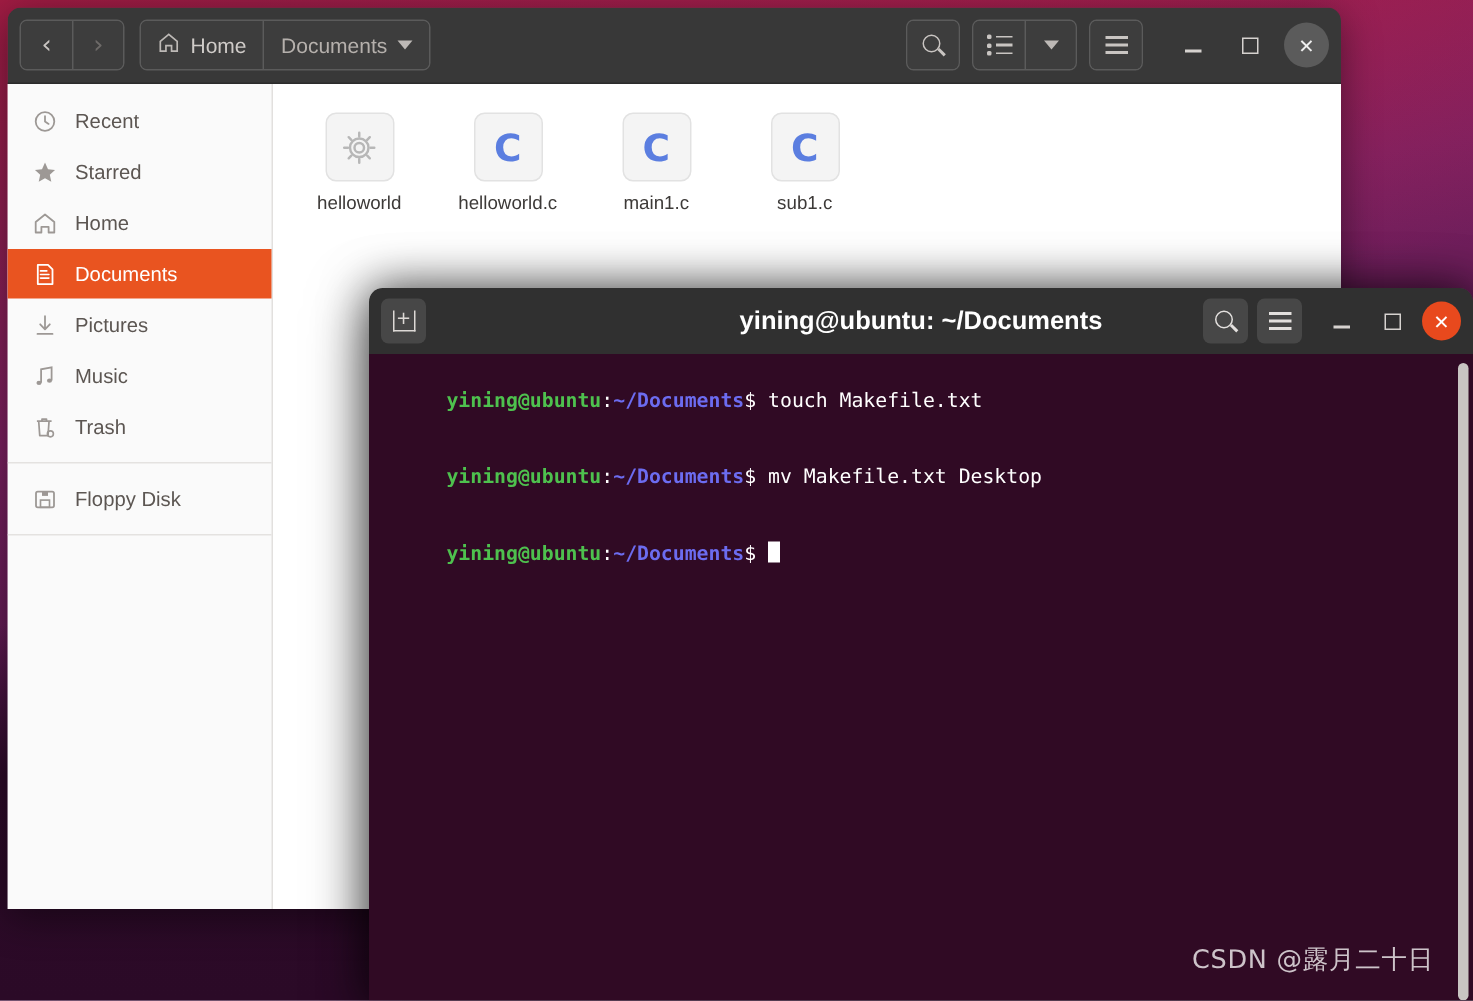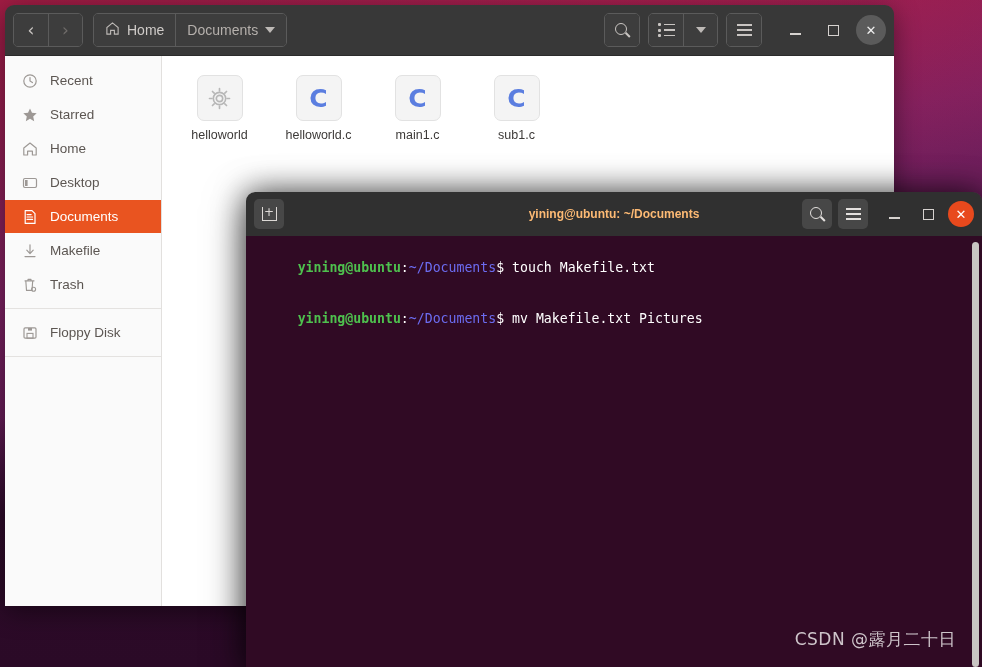--- a/index.html
+++ b/index.html
@@ -101,21 +101,21 @@
   .listicon .dot { width: 3px; height: 3px; background: currentColor; border-radius: 1px;}
   .listicon .bar { width: 11px; height: 1.6px; background: currentColor; }
   
   .burger { display: flex; flex-direction: column; gap: 3.2px; }
   .burger span { display: block; width: 15px; height: 1.7px; background: currentColor; }
 
   
   #fm-body { display: flex; height: calc(601px - 51px); background: #fafafa; }
 
   #sidebar {
-    width: 157px; background: #fafafa;
+    width: 177px; background: #fafafa;
     border-right: 1px solid #e2e0de;
     padding-top: 7px;
     flex-shrink: 0;
   }
   .side-item {
     display: flex; align-items: center;
     height: 33px; padding: 0 12px 0 16px;
     gap: 12px;
     color: #5c5652; font-size: 13.5px;
     cursor: default;
@@ -174,21 +174,21 @@
     padding: 0 8px; position: relative;
   }
   .tbtn {
     width: 30px; height: 30px; border-radius: 5px;
     background: #474747;
     display: flex; align-items: center; justify-content: center;
     color: #e3e0de;
   }
   #term-title {
     position: absolute; left: 0; right: 0; text-align: center;
-    font-size: 12px; font-weight: bold; color: #fdba74;
+    font-size: 17px; font-weight: bold; color: #ffffff;
     pointer-events: none;
   }
   .term-right { margin-left: auto; display: flex; align-items: center; gap: 6px; z-index: 2; }
   .term-ctrl {
     width: 28px; height: 28px; display: flex; align-items: center; justify-content: center;
     color: #e3e0de; border-radius: 50%;
   }
   .term-ctrl.close { background: #e8491d; color: #fff; font-size: 13px; width: 26px; height: 26px; }
   .newtab-glyph {
     width: 15px; height: 14px; position: relative;
@@ -203,21 +203,21 @@
     padding: 6px 0 0 2px;
     font-family: "DejaVu Sans Mono", monospace;
     font-size: 13.2px;
     line-height: 17px;
     position: relative;
     overflow: hidden;
   }
   .tline { white-space: pre; padding-left: 2px; }
   .c-user { color: #4ec14e; font-weight: bold; margin-top: 11px; }
   .c-sep  { color: #ffffff; }
-  .c-path { color: #6c6cf0; font-weight: normal; }
+  .c-path { color: #6c6cf0; font-weight: bold; }
   .c-dollar { color: #ffffff; }
   .c-cmd  { color: #ffffff; }
   .cursor {
     display: inline-block; width: 8px; height: 14px;
     background: #ffffff; vertical-align: -2px;
   }
   #term-scrollbar {
     position: absolute; right: 3px; top: 6px; bottom: 0;
     width: 7px;
   }
@@ -345,49 +345,50 @@
 
       <div class="side-item">
         <span class="sico">
           <svg width="16" height="16" viewBox="0 0 16 16">
               <path d="M8 2 L1.8 7 L1.8 14 L5.6 14 L5.6 10.2 L10.4 10.2 L10.4 14 L14.2 14 L14.2 7 Z" fill="none" stroke="#8d8884" stroke-width="1.2" stroke-linejoin="round"></path>
             </svg>
         </span>
         <span>Home</span>
       </div>
 
-      <div class="side-item">
-        <span class="sico">
-          <svg width="16" height="16" viewBox="0 0 16 16">
-              <rect x="1.5" y="3.5" width="13" height="9" rx="1.4" fill="none" stroke="#8d8884" stroke-width="1.2"></rect>
-              <rect x="3" y="5" width="2.6" height="6" fill="#8d8884"></rect>
-            </svg>
-        </span>
-        <span>Desktop</span>
-      </div>
 
       <div class="side-item active">
         <span class="sico">
           <svg width="16" height="16" viewBox="0 0 16 16">
               <path d="M3.2 1.6 H10 L13 4.6 V14.4 H3.2 Z" fill="none" stroke="#ffffff" stroke-width="1.2" stroke-linejoin="round"></path>
               <path d="M5 5.6 H9.2 M5 8 H10.6 M5 10.4 H10.6" stroke="#ffffff" stroke-width="1.1" stroke-linecap="round"></path>
             </svg>
         </span>
         <span>Documents</span>
       </div>
 
       <div class="side-item">
         <span class="sico">
           <svg width="16" height="16" viewBox="0 0 16 16">
               <path d="M8 1.8 V10.2 M4.8 7.2 L8 10.6 L11.2 7.2 M3 13.6 H13" fill="none" stroke="#8d8884" stroke-width="1.2" stroke-linecap="round" stroke-linejoin="round"></path>
             </svg>
         </span>
-        <span>Makefile</span>
-      </div>
-
+        <span>Pictures</span>
+      </div>
+
+      <div class="side-item">
+        <span class="sico">
+          <svg width="16" height="16" viewBox="0 0 16 16">
+              <path d="M5.4 12.2 V3.2 L12.4 1.9 V10.6" fill="none" stroke="#8d8884" stroke-width="1.2"></path>
+              <ellipse cx="4" cy="12.3" rx="1.7" ry="1.4" fill="#8d8884"></ellipse>
+              <ellipse cx="11" cy="10.8" rx="1.7" ry="1.4" fill="#8d8884"></ellipse>
+            </svg>
+        </span>
+        <span>Music</span>
+      </div>
 
 
 
       <div class="side-item">
         <span class="sico">
           <svg width="16" height="16" viewBox="0 0 16 16">
               <path d="M2.6 3.8 H12.4 M6 3.8 V2.4 H9 V3.8 M3.8 3.8 L4.5 13.4 H10 L10.7 3.8" fill="none" stroke="#8d8884" stroke-width="1.15" stroke-linejoin="round"></path>
               <circle cx="11.6" cy="12.2" r="2" fill="none" stroke="#8d8884" stroke-width="1.1"></circle>
             </svg>
         </span>
@@ -489,23 +490,26 @@
     </div>
   </div>
 
   <div id="term-screen">
 
     <div class="tline">
       <span class="c-user">yining@ubuntu</span><span class="c-sep">:</span><span class="c-path">~/Documents</span><span class="c-dollar">$</span><span class="c-cmd"> </span><span class="c-cmd">touch Makefile.txt</span>
     </div>
 
     <div class="tline">
-      <span class="c-user">yining@ubuntu</span><span class="c-sep">:</span><span class="c-path">~/Documents</span><span class="c-dollar">$</span><span class="c-cmd"> </span><span class="c-cmd">mv Makefile.txt Pictures</span>
-    </div>
-
+      <span class="c-user">yining@ubuntu</span><span class="c-sep">:</span><span class="c-path">~/Documents</span><span class="c-dollar">$</span><span class="c-cmd"> </span><span class="c-cmd">mv Makefile.txt Desktop</span>
+    </div>
+
+    <div class="tline">
+      <span class="c-user">yining@ubuntu</span><span class="c-sep">:</span><span class="c-path">~/Documents</span><span class="c-dollar">$</span><span class="c-cmd"> </span><span class="cursor"></span>
+    </div>
 
     <div id="term-scrollbar">
       <div class="thumb"></div>
     </div>
   </div>
 </div>
 
 <div id="watermark">CSDN @露月二十日</div>
 
 </body></html>

